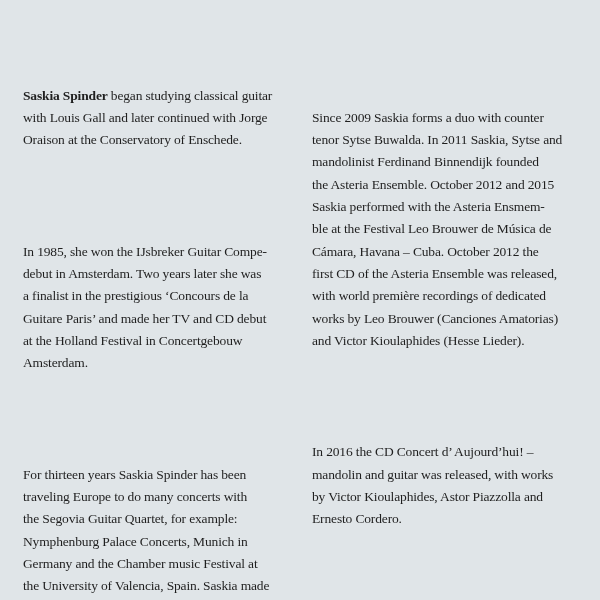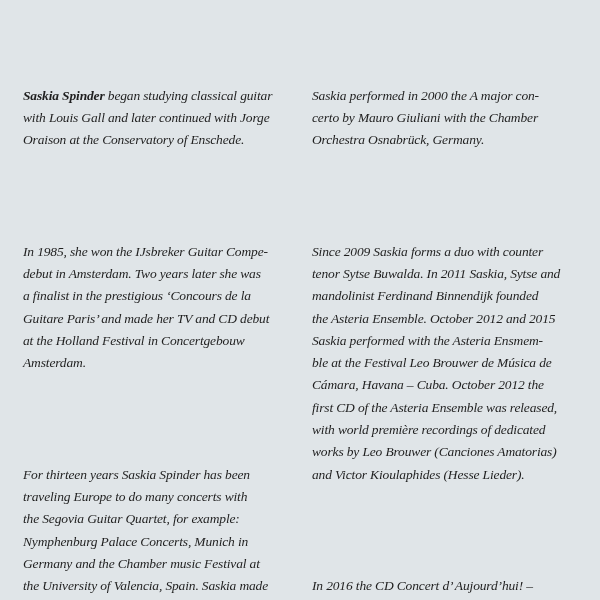--- a/index.html
+++ b/index.html
@@ -24,21 +24,20 @@
     color: #1f1f1f;
   }
   .col {
     width: 267px;
     flex: 0 0 267px;
     white-space: pre;
   }
   .para {
     margin: 0 0 22.3px 0;
     white-space: pre;
-    font-style: italic;
   }
   .lead-name {
     font-weight: bold;
   }
 </style>
 </head>
 <body>
 
 <div class="page">
 
@@ -62,23 +61,20 @@
 the University of Valencia, Spain. Saskia made
 appearances with the Segovia Guitar Quartet
 at many radio and TV recordings. With the
 other members of the Segovia Guitar Quartet
 – Joop Koek, Wim Spruyt and Mingus Lohy,
 Saskia recorded four CD’s: Fuego, In Concert,
 Carmen and Piazzolla.</p>
   </div>
 
   <div class="col">
-    <p class="para">Saskia performed in 2000 the A major con-
-certo by Mauro Giuliani with the Chamber
-Orchestra Osnabrück, Germany.</p>
 
     <p class="para">Since 2009 Saskia forms a duo with counter
 tenor Sytse Buwalda. In 2011 Saskia, Sytse and
 mandolinist Ferdinand Binnendijk founded
 the Asteria Ensemble. October 2012 and 2015
 Saskia performed with the Asteria Ensmem-
 ble at the Festival Leo Brouwer de Música de
 Cámara, Havana – Cuba. October 2012 the
 first CD of the Asteria Ensemble was released,
 with world première recordings of dedicated

